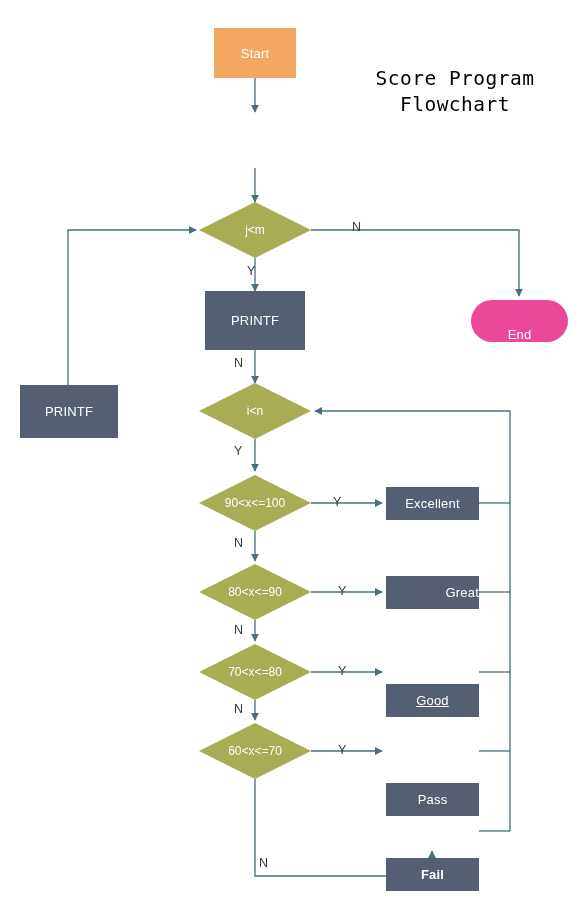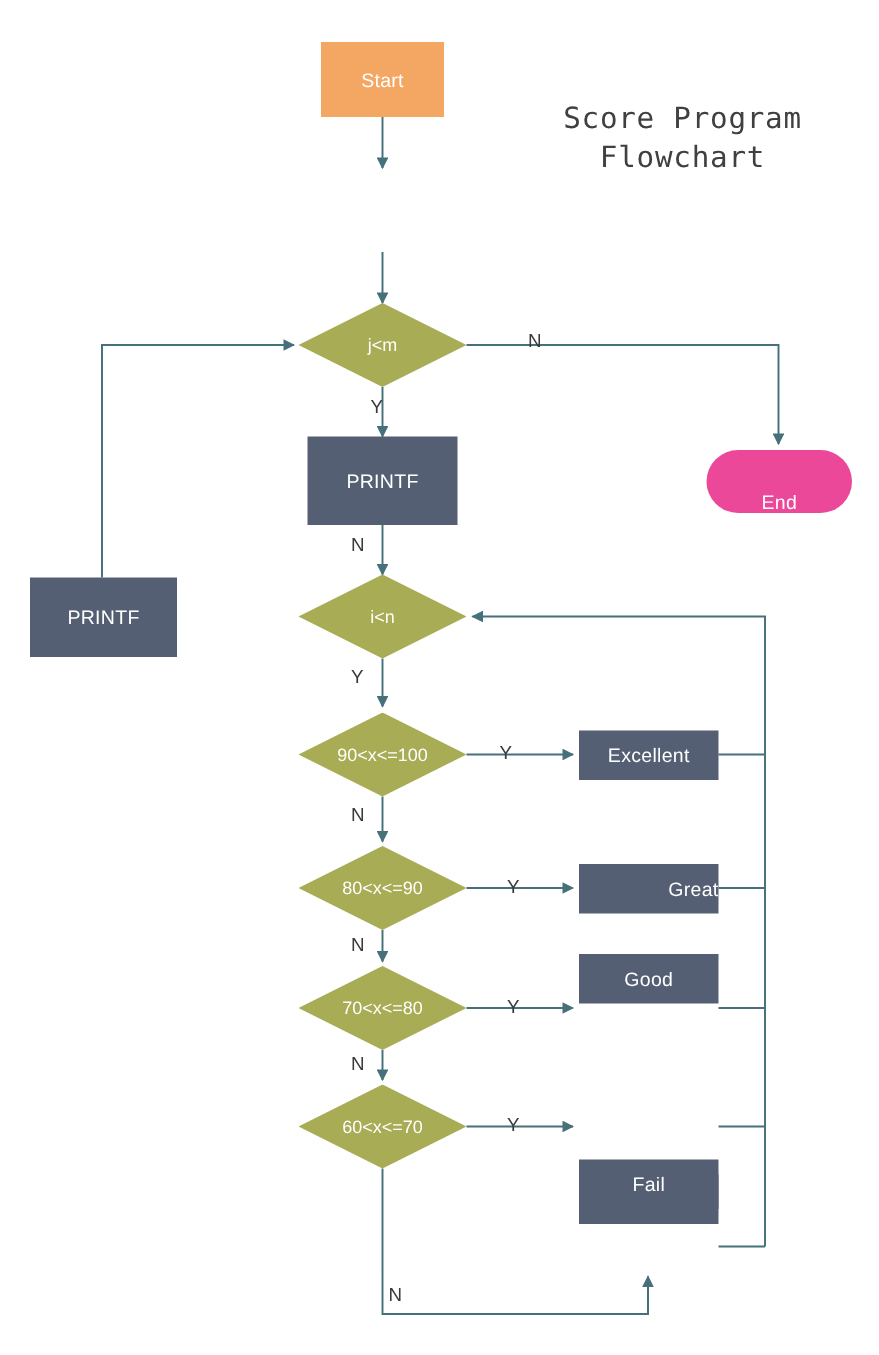--- a/index.html
+++ b/index.html
@@ -76,21 +76,21 @@
     font-family: "Liberation Sans", sans-serif;
     z-index: 4;
     white-space: nowrap;
   }
   #title {
     position: absolute;
     left: 355px;
     top: 66px;
     width: 200px;
     text-align: center;
-    color: #404040;
+    color: #000000;
     font-family: "DejaVu Sans Mono", "Liberation Mono", monospace;
     font-size: 19.5px;
     line-height: 26px;
     letter-spacing: 0.5px;
     z-index: 5;
   }
   #title .line2 { display: block; }
 </style>
 </head>
 <body>
@@ -198,27 +198,27 @@
     </svg>
     <div class="decision-label">60&lt;x&lt;=70</div>
   </div>
 
   <div class="node proc" style="left:386px; top:487px; width:93px; height:33px;">
     <span>Excellent</span>
   </div>
   <div class="node proc" style="left:386px; top:576px; width:93px; height:33px;justify-content:flex-end;">
     <span>Great</span>
   </div>
-  <div class="node proc" style="left:386px; top:636px; width:93px; height:33px;">
+  <div class="node proc" style="left:386px; top:684px; width:93px; height:33px;text-decoration:underline;">
     <span>Good</span>
   </div>
   <div class="node proc" style="left:386px; top:735px; width:93px; height:33px;margin-top:48px;">
     <span>Pass</span>
   </div>
-  <div class="node proc" style="left:386px; top:773px; width:93px; height:33px;">
+  <div class="node proc" style="left:386px; top:858px; width:93px; height:33px;font-weight:bold;">
     <span>Fail</span>
   </div>
 
   <div class="node term" style="left:471px; top:300px; width:97px; height:42px;">
     <span>End</span>
   </div>
 
   <div class="edge-label" style="left:352px; top:220px;">N</div>
   <div class="edge-label" style="left:247px; top:264px;">Y</div>
   <div class="edge-label" style="left:234px; top:356px;">N</div>

